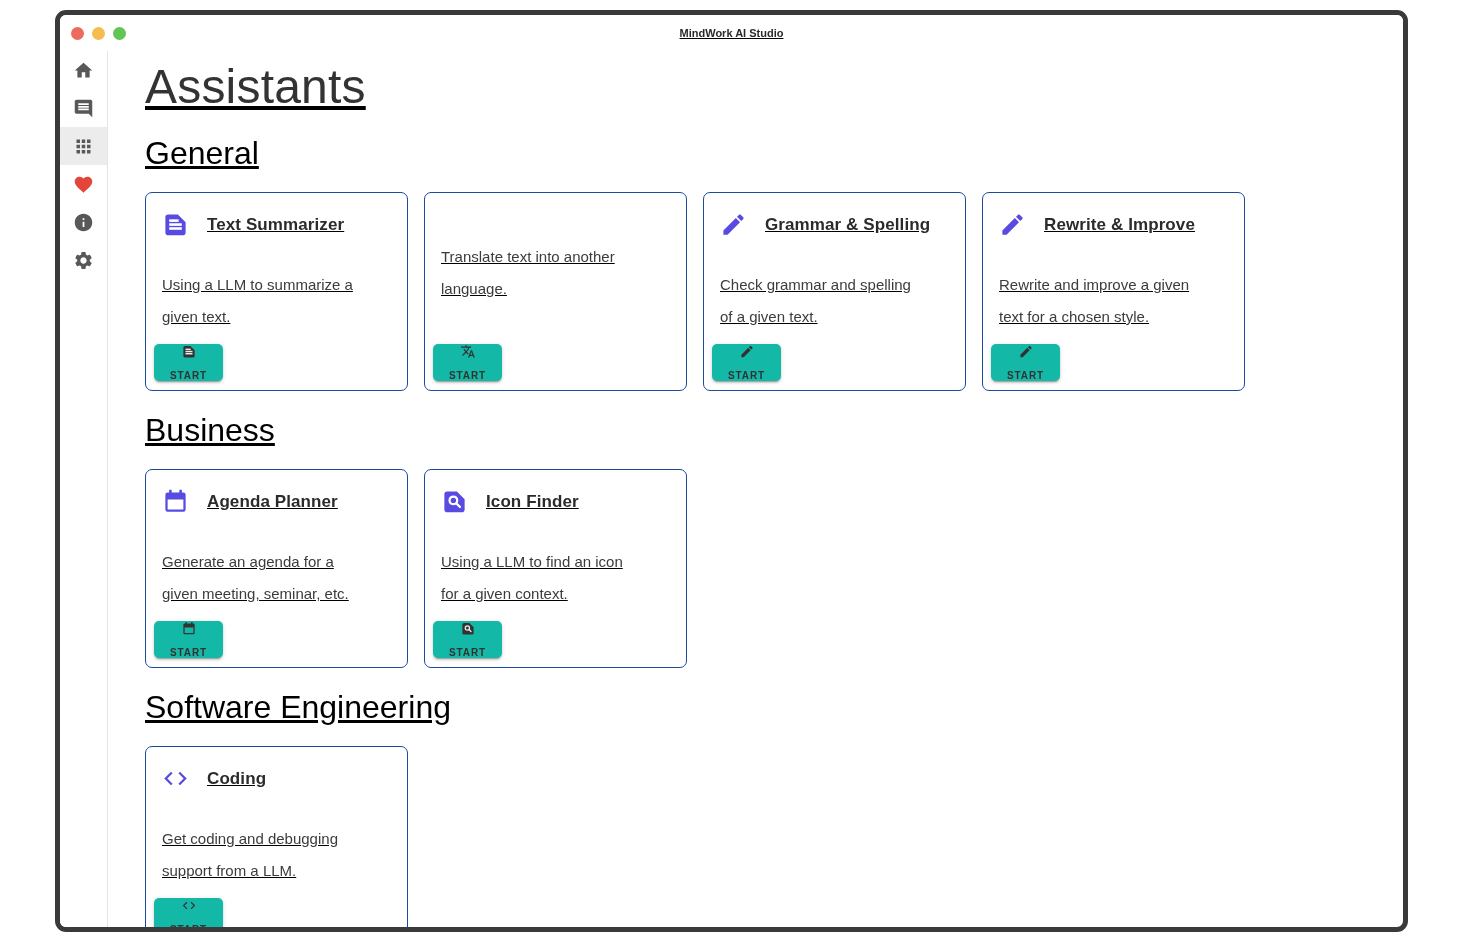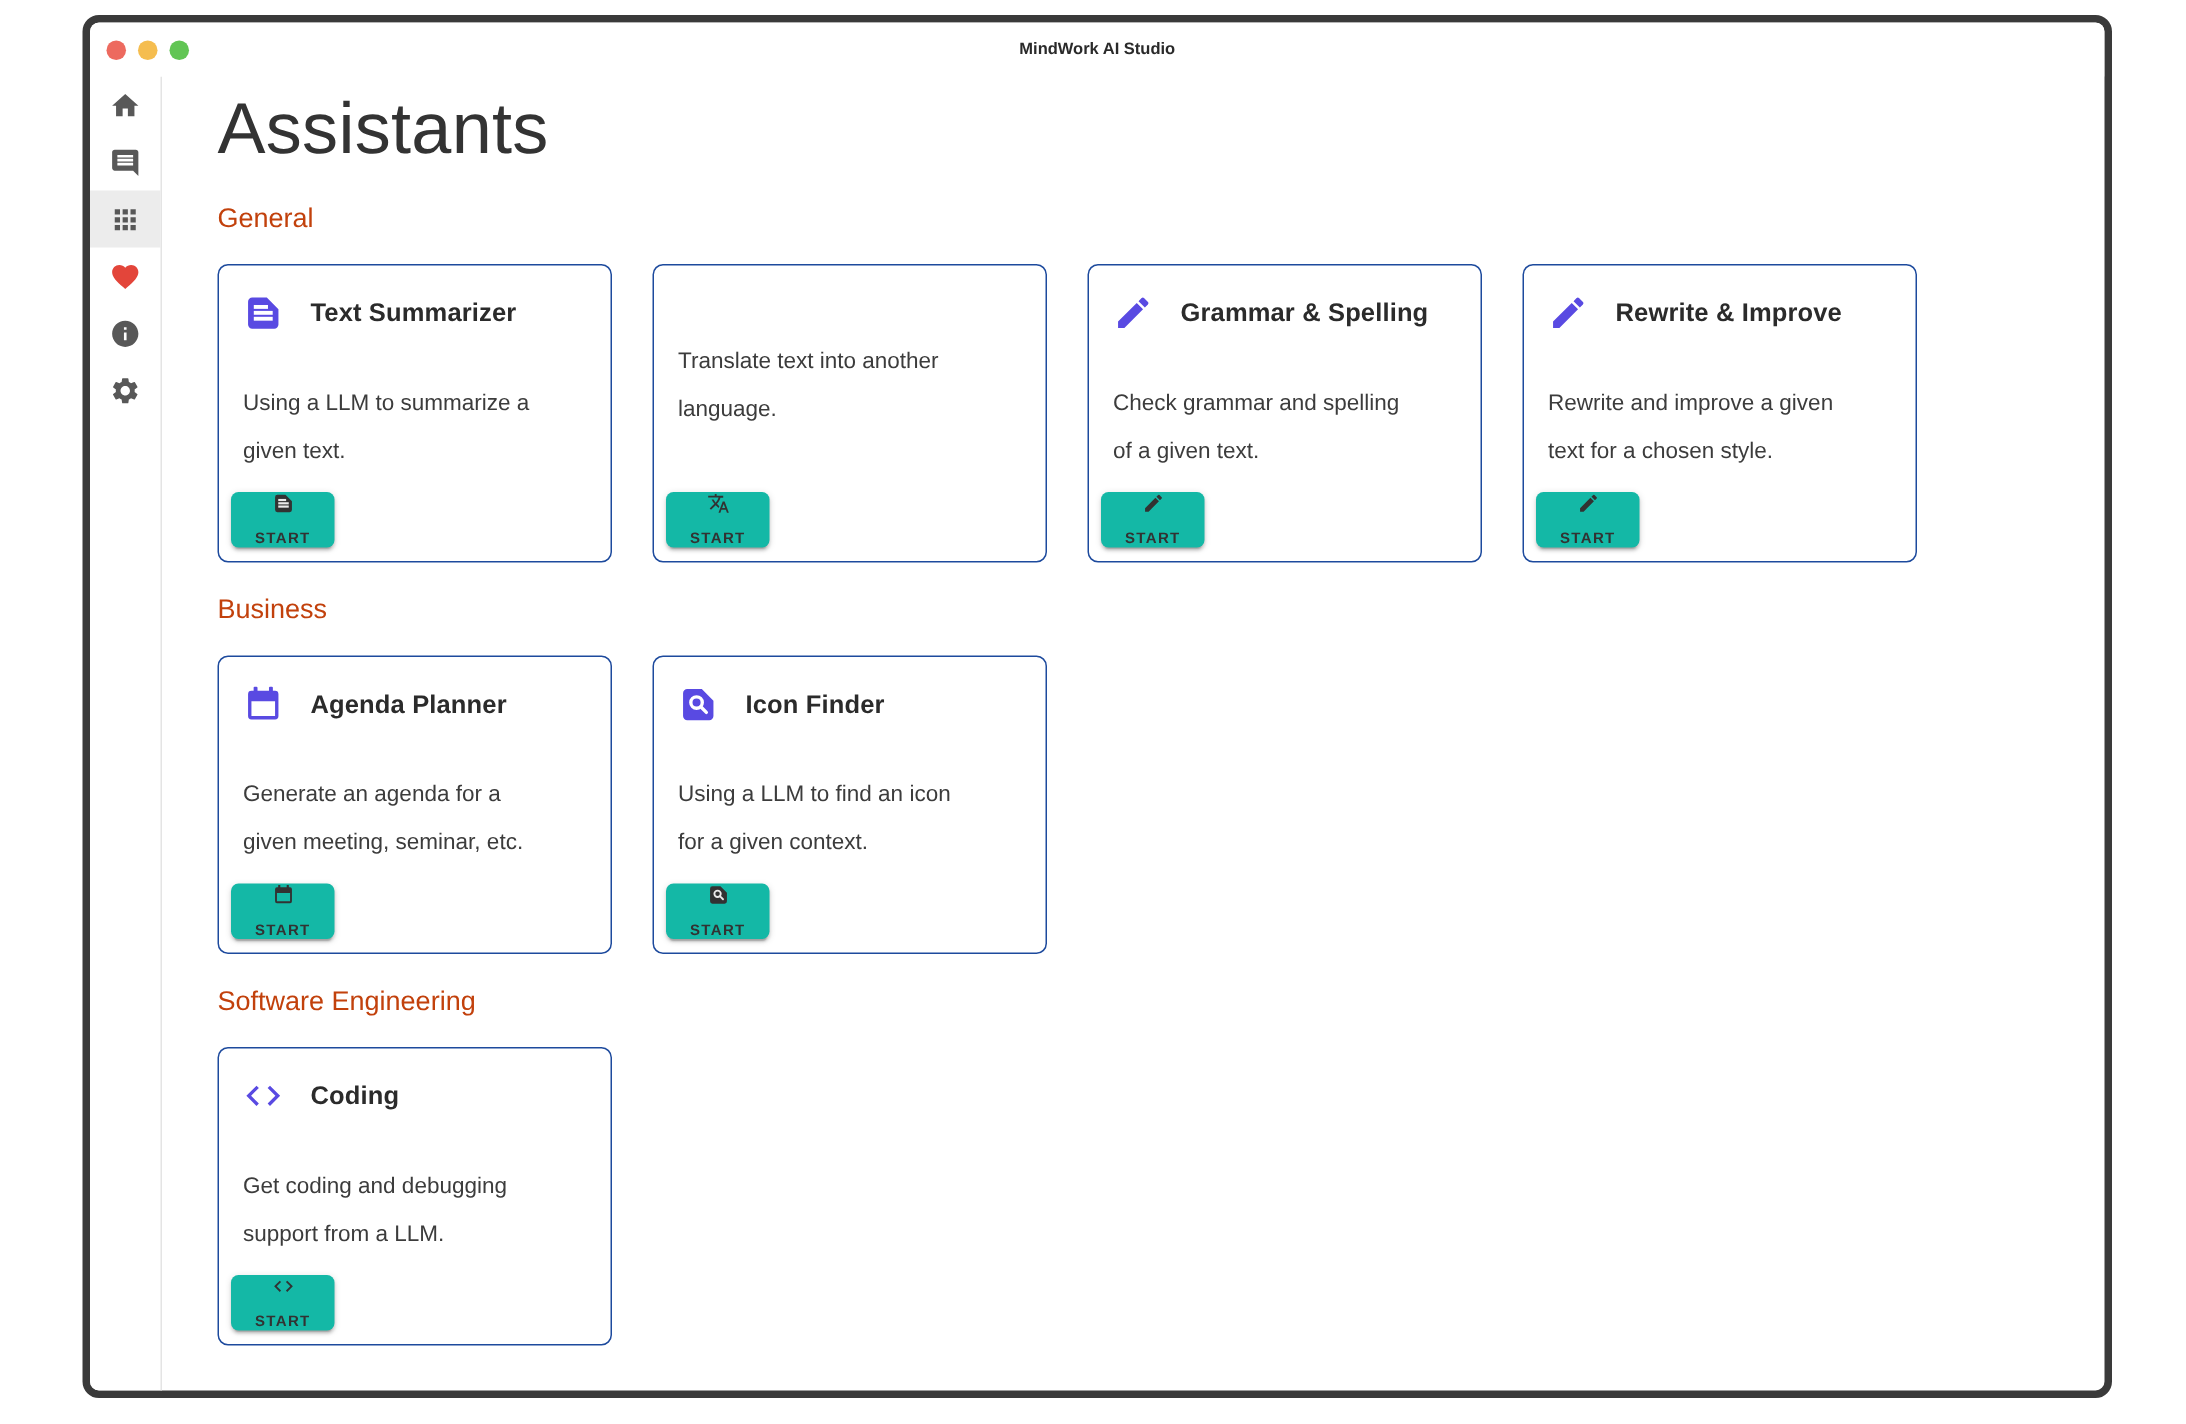--- a/index.html
+++ b/index.html
@@ -1,43 +1,43 @@
 <!DOCTYPE html>
 <html style="--accent: #594AE2; --card-border: #1D4A9D; --traffic-red: #ED6A5F; --traffic-yellow: #F5BD4F; --traffic-green: #61C554;"><head>
 <meta charset="utf-8">
 <style>
   * { box-sizing: border-box; }
   html, body { margin:0; padding:0; background:#ffffff; font-family:"Liberation Sans", sans-serif; }
   .stage { position:relative; width:1457px; height:949px; background:#fff; overflow:hidden; }
 
   .window {
     position:absolute; left:55px; top:10px; width:1353px; height:922px;
-    border:5px solid #3a3a3a; border-radius:11px; background:#fff; overflow:hidden;
+    border:5px solid #3a3a3a; border-radius:11px; background:#fff; overflow:hidden;text-decoration:underline;
   }
 
   
   .titlebar { position:relative; height:36px; display:flex; align-items:center; justify-content:center; background:#fff; }
   .lights { position:absolute; left:11px; top:12px; display:flex; gap:8px; }
   .light { width:13px; height:13px; border-radius:50%; cursor:pointer; }
   .light.red { background:var(--traffic-red,#ED6A5F); }
   .light.yellow { background:var(--traffic-yellow,#F5BD4F); }
   .light.green { background:var(--traffic-green,#61C554); }
   .titlebar-title { font-size:11px; font-weight:700; color:#2a2a2a; }
 
   
   .app-body { display:flex; height:calc(100% - 36px); }
   .sidebar { width:48px; border-right:1px solid #e4e4e4; background:#fff; flex:none; }
   .side-item { height:38px; display:flex; align-items:center; justify-content:center; color:#585858; cursor:pointer; }
   .side-item.active { background:#ececec; }
   .side-item svg { width:21px; height:21px; fill:currentColor; }
 
   .main { flex:1; padding:4px 20px 0 37px; overflow:hidden; }
   h1.page-title { font-size:48px; font-weight:400; color:#333333; margin:4px 0 0; letter-spacing:0.2px; }
-  h2.section-heading { font-size:18px; font-weight:400; color:#c2410c; margin:21px 0 20px; }
-  .cards { display:flex; gap:27px; }
+  h2.section-heading { font-size:32px; font-weight:400; color:#000000; margin:21px 0 20px; }
+  .cards { display:flex; gap:16px; }
 
   
   .card {
     position:relative; width:263px; height:199px; background:#fff;
     border:1.5px solid var(--card-border,#1D4A9D); border-radius:7px; padding:17px 16px;
   }
   .card-head { display:flex; align-items:center; gap:18px; margin-top:1px; }
   .card-head svg { width:27px; height:27px; color:var(--accent,#594AE2); fill:currentColor; flex:none; }
   .card-title { font-size:17px; font-weight:700; color:#2b2b2b; letter-spacing:0.1px; }
   .card-desc { margin-top:31px; font-size:15px; line-height:32px; color:#3c3c3c; max-width:202px; }

